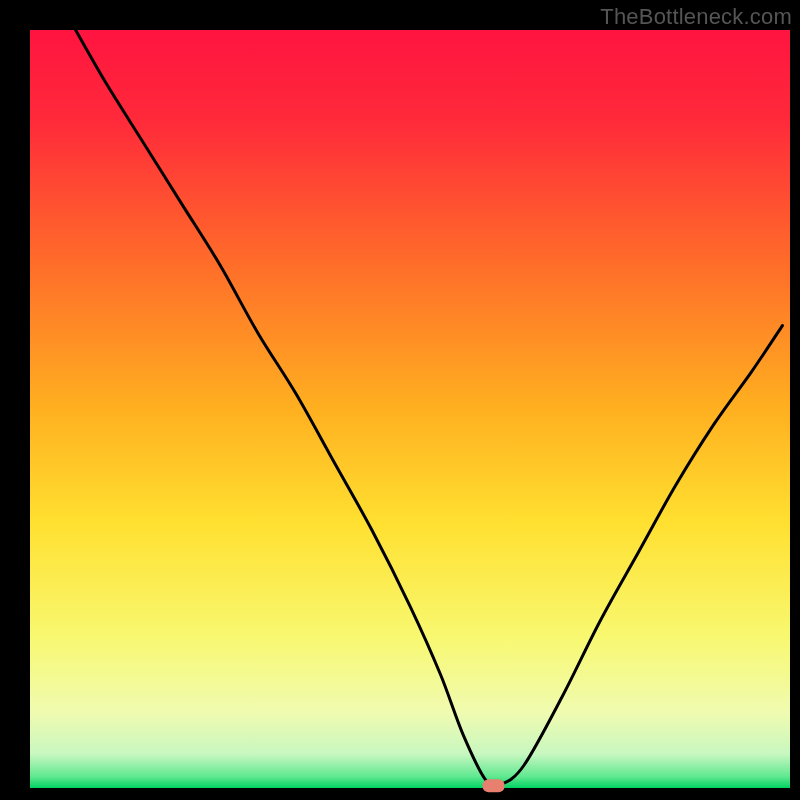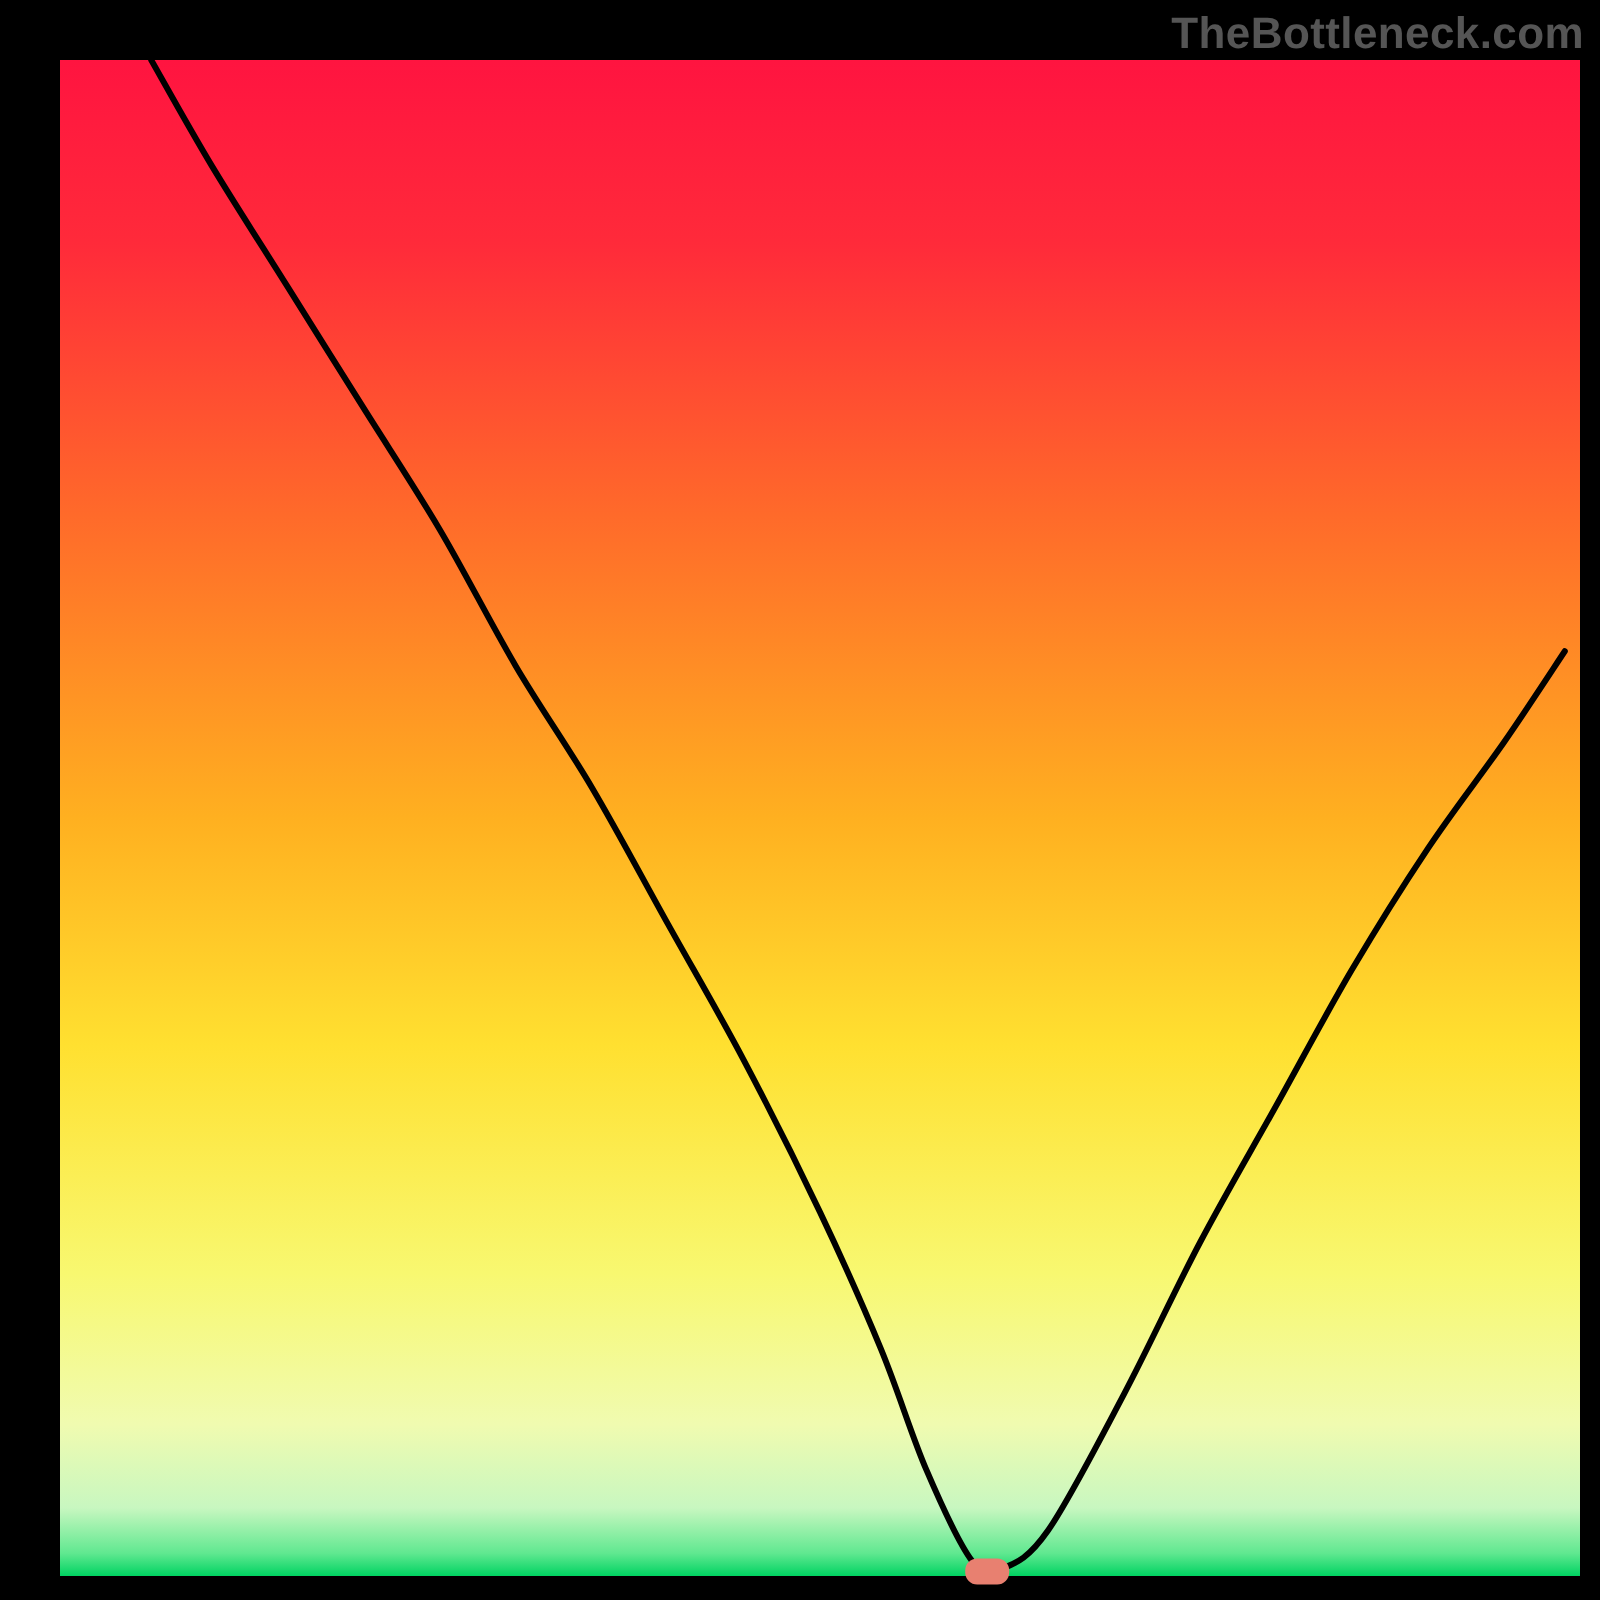--- a/index.html
+++ b/index.html
@@ -16,21 +16,21 @@
     height: 800px;
     background: #000;
     position: relative;
   }
   .watermark {
     position: absolute;
     top: 4px;
     right: 8px;
     color: #555;
     font-size: 22px;
-    font-weight: 700;
+    font-weight: 400;
     letter-spacing: 0.2px;
     z-index: 10;
     user-select: none;
   }
   svg {
     display: block;
   }
 </style>
 </head>
 <body>

